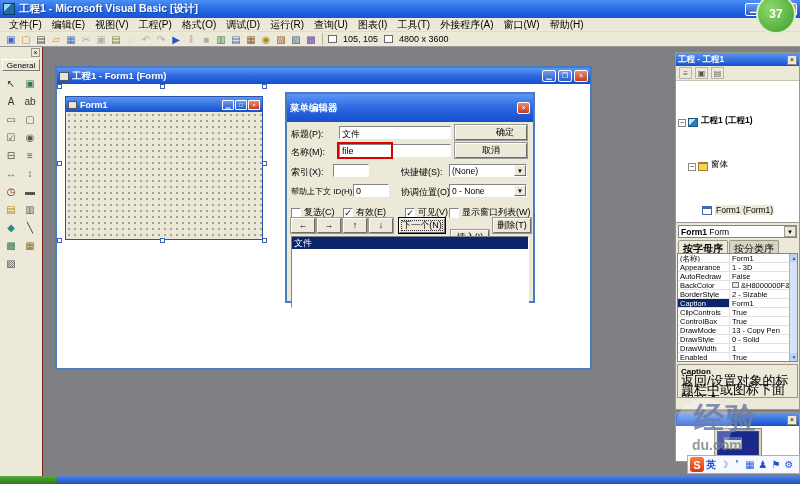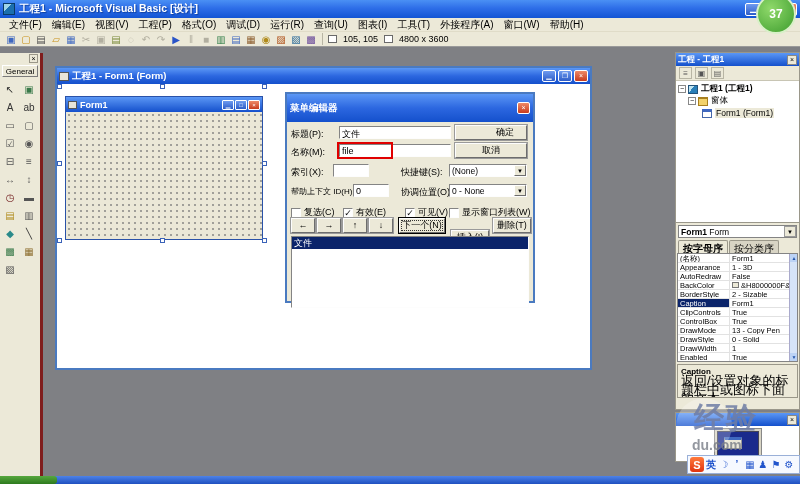--- a/index.html
+++ b/index.html
@@ -29,22 +29,22 @@
   .toolbar { position:absolute; left:0; top:32px; width:800px; height:15px; background:#ece9d8;
     display:flex; align-items:center; padding-left:4px; border-bottom:1px solid #9a9a9a; z-index:3; }
   .tbi { width:14px; height:13px; display:inline-flex; align-items:center; justify-content:center;
     font-size:10px; color:#4a4a4a; margin-right:1px; }
   .tbi.dis { color:#b2afa0; }
   .tbsep { width:1px; height:12px; background:#b8b5a4; margin:0 3px; }
   .tbtxt { font-size:9px; margin:0 4px; white-space:nowrap; }
   .minirect { display:inline-block; width:9px; height:8px; border:1px solid #6a6a6a; background:#fff; margin:0 2px; }
 
   
-  .toolbox { position:absolute; left:0; top:53px; width:43px; height:429px; background:#ece9d8;
-    border-right:3px solid #7f1d1d; z-index:2; }
+  .toolbox { position:absolute; left:0; top:47px; width:43px; height:429px; background:#ece9d8;
+    border-right:1px solid #7f1d1d; z-index:2; }
   .tb-head { height:10px; display:flex; justify-content:flex-end; padding:1px 2px; }
   .tb-x { width:9px; height:9px; font-size:7px; line-height:8px; text-align:center;
     border:1px solid #9a9789; background:#ece9d8; }
   .tb-general { margin:2px 2px; height:12px; border:1px solid; border-color:#fff #7a7a7a #7a7a7a #fff;
     background:#ece9d8; font-size:8px; text-align:center; line-height:11px; }
   .tb-grid { display:grid; grid-template-columns:19px 19px; justify-content:center; margin-top:3px; }
   .tool { width:18px; height:18px; display:flex; align-items:center; justify-content:center;
     font-size:10px; color:#555; }
 
   
@@ -105,21 +105,21 @@
   
   .panel { position:absolute; left:675px; width:125px; background:#ece9d8; border:1px solid #9a978a; z-index:4; }
   .pbar { height:13px; background:linear-gradient(180deg,#5b97f5,#1450cc);
     display:flex; align-items:center; justify-content:space-between; padding:0 2px; }
   .pbar .pttl { color:#fff; font-weight:bold; font-size:8.5px; white-space:nowrap; overflow:hidden; }
   .px { width:10px; height:10px; background:#ece9d8; border:1px solid #888; font-size:7px; line-height:8px; text-align:center; }
 
   .proj-tools { height:15px; display:flex; align-items:center; gap:3px; padding:0 3px; border-bottom:1px solid #c8c5b4; }
   .pti { width:13px; height:12px; border:1px solid #b8b5a4; background:#ece9d8; font-size:8px; text-align:center; line-height:11px; color:#555; }
   .tree { background:#fff; height:calc(100% - 28px); padding:2px 0; font-size:8.5px; }
-  .trow { display:flex; align-items:center; height:12px; white-space:nowrap; overflow:hidden; }
+  .trow { display:flex; align-items:flex-end; height:12px; white-space:nowrap; overflow:hidden;margin-top:32px; }
   .expbox { width:8px; height:8px; border:1px solid #888; background:#fff; font-size:7px; line-height:6px; text-align:center; margin-right:2px; flex:none; }
   .ticon { width:10px; height:9px; margin-right:3px; flex:none; }
   .ticon.proj { background:linear-gradient(135deg,#bfe4f0 40%,#2a7fb8 40%); border:1px solid #23537a; }
   .ticon.folder { background:#f3d26a; border:1px solid #a87f1e; border-top-width:2px; }
   .ticon.form { background:#fff; border:1px solid #4466aa; border-top:3px solid #3f68c0; }
 
   
   .objdrop { margin:2px 2px; height:13px; background:#fff; border:1px solid #848484;
     font-size:8.5px; padding:1px 2px; position:relative; white-space:nowrap; }
   .objdrop b { font-weight:bold; }

